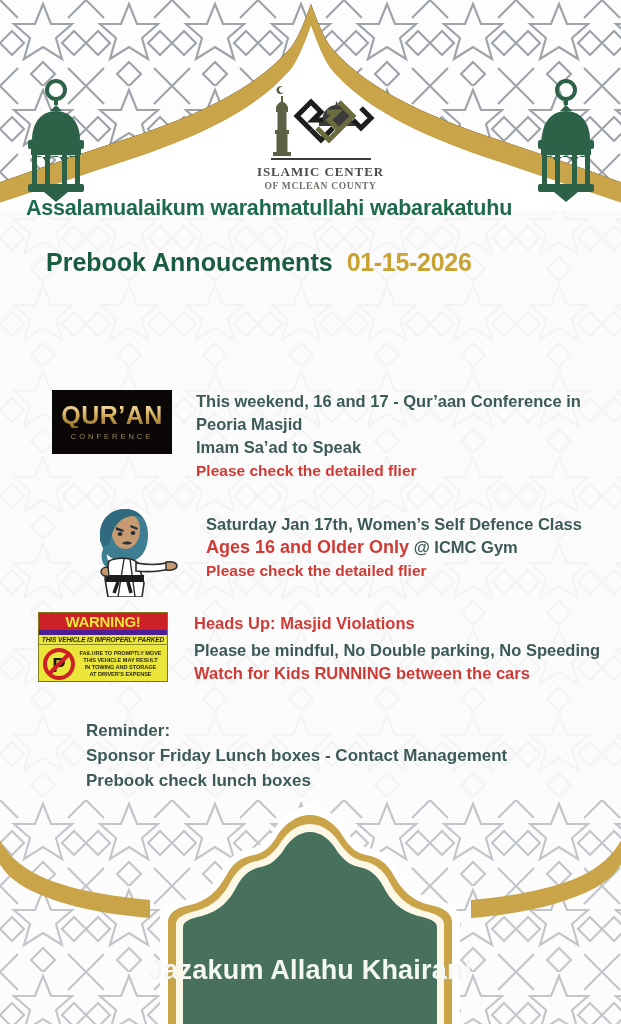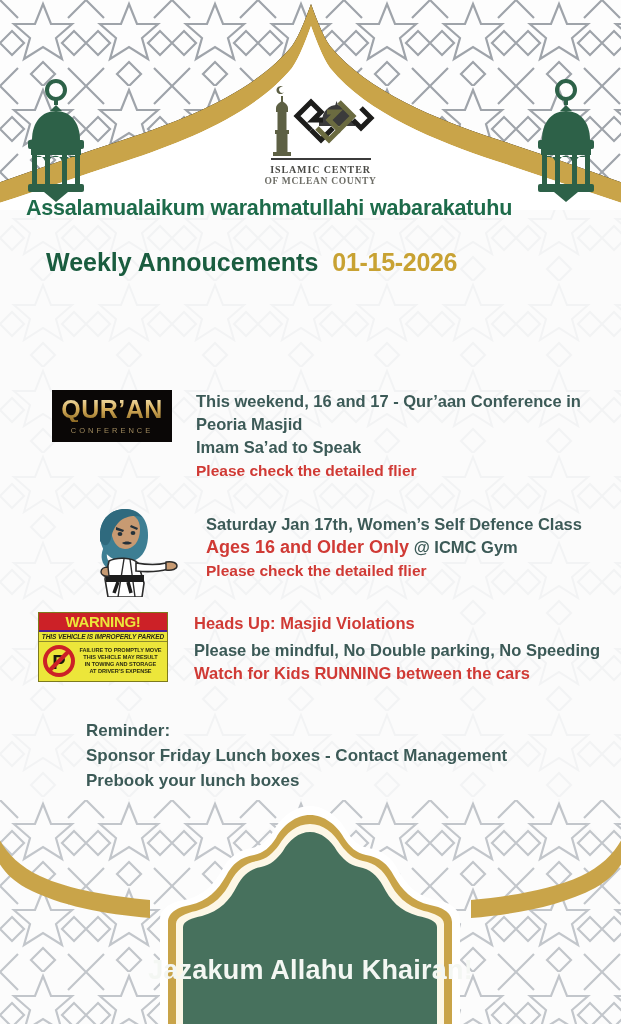--- a/index.html
+++ b/index.html
@@ -41,21 +41,21 @@
   .lantern.right{left:528px;top:78px;}
 
   
   .logo{
     position:absolute;left:243px;top:78px;width:155px;height:118px;
     text-align:center;
   }
   .logo-mark{display:block;}
   .logo-text1{
     font-family:"Liberation Serif",serif;
-    font-size:10px;letter-spacing:.9px;color:#4a4a46;
+    font-size:13px;letter-spacing:.9px;color:#4a4a46;
     font-weight:bold;margin-top:0px;white-space:nowrap;
   }
   .logo-text2{
     font-family:"Liberation Serif",serif;
     font-size:9.5px;letter-spacing:.7px;color:#6d6d66;
     font-weight:bold;margin-top:1px;white-space:nowrap;
   }
 
   
   .greeting{
@@ -100,21 +100,21 @@
   }
   .thumb-itikaf:after{
     content:"";position:absolute;left:0;top:62%;width:100%;height:38%;
     background:linear-gradient(180deg,rgba(10,5,2,.55),rgba(30,12,5,.9));
   }
 
   
   #row2{left:52px;top:390px;}
   #row2 .ann-body{margin-left:24px;padding-top:0px;}
   .thumb-quran{
-    width:120px;height:52px;background:#0a0706;position:relative;overflow:hidden;
+    width:120px;height:64px;background:#0a0706;position:relative;overflow:hidden;
     display:flex;flex-direction:column;align-items:center;justify-content:center;
   }
   .thumb-quran .q1{
     font-family:"Liberation Sans",sans-serif;font-weight:bold;font-size:25px;
     letter-spacing:.5px;line-height:1;
     background:linear-gradient(180deg,#f3e2b4 0%,#d9b15e 45%,#8e6a23 100%);
     -webkit-background-clip:text;background-clip:text;color:transparent;
   }
   .thumb-quran .q2{
     font-size:7.5px;letter-spacing:3px;color:#a08a5e;margin-top:4px;
@@ -127,21 +127,21 @@
   
   #row4{left:38px;top:612px;}
   #row4 .ann-body{margin-left:26px;padding-top:-2px;}
   .warn-sign{
     width:128px;height:68px;background:#ece63a;border:1px solid #7d7a1c;
     position:relative;overflow:hidden;
   }
   .warn-head{
     background:#cc2127;color:#ece63a;font-weight:bold;font-size:15px;
     text-align:center;line-height:16px;letter-spacing:-.3px;
-    border-bottom:2px solid #4c1d95;padding:1px 0 0 0;
+    border-bottom:5px solid #4c1d95;padding:1px 0 0 0;
   }
   .warn-sub{
     text-align:center;font-size:6.5px;font-weight:bold;font-style:italic;
     color:#2b2b12;letter-spacing:-.1px;padding:1px 0;
     border-bottom:1px solid #8d8a2c;
   }
   .warn-main{display:flex;align-items:center;padding:2px 2px 0 3px;}
   .warn-body-text{
     font-size:5.6px;font-weight:bold;color:#2b2b12;line-height:7.2px;
     text-align:center;flex:1;letter-spacing:-.05px;
@@ -309,21 +309,21 @@
         <path d="M118,30 L128,40 L118,50 L110,42"></path>
       </g>
       <rect x="28" y="80" width="100" height="2" fill="#3b3b3b"></rect>
     </svg>
     <div class="logo-text1">ISLAMIC CENTER</div>
     <div class="logo-text2">OF MCLEAN COUNTY</div>
   </div>
 
   <div class="greeting">Assalamualaikum warahmatullahi wabarakatuhu</div>
   <div class="weekly-row">
-    <span class="weekly-label">Weekly Annoucements</span><span class="weekly-date">01-15-2026</span>
+    <span class="weekly-label">Prebook Annoucements</span><span class="weekly-date">01-15-2026</span>
   </div>
 
 
   <div class="ann" id="row2">
     <div class="ann-thumb">
       <div class="thumb-quran">
         <div class="q1">QUR’AN</div>
         <div class="q2">CONFERENCE</div>
       </div>
     </div>
@@ -398,21 +398,21 @@
     <div class="ann-body">
       <div class="ann-line c-red">Heads Up: Masjid Violations</div>
       <div class="ann-line c-green" style="margin-top:4px">Please be mindful, No Double parking, No Speeding</div>
       <div class="ann-line c-red">Watch for Kids RUNNING between the cars</div>
     </div>
   </div>
 
   <div class="reminder">
     <div>Reminder:</div>
     <div>Sponsor Friday Lunch boxes  - Contact Management</div>
-    <div>Prebook your lunch boxes</div>
+    <div>Prebook check lunch boxes</div>
   </div>
 
   <svg class="footer" viewBox="0 0 621 224">
 
     <path d="M-8,18 C-4,40 10,62 40,76 C70,90 110,96 150,100 L150,118 C104,114 60,106 26,88 C-4,72 -12,44 -12,20 Z" fill="#c9a449"></path>
     <path d="M629,18 C625,40 611,62 581,76 C551,90 511,96 471,100 L471,118 C517,114 561,106 595,88 C625,72 633,44 633,20 Z" fill="#c9a449"></path>
 
     <path d="M160,224 L160,120 C160,108 172,102 184,100 C204,96 214,84 222,70
              C228,58 238,50 252,48 C262,46 268,40 274,30 C282,16 296,6 310,6
              C324,6 338,16 346,30 C352,40 358,46 368,48 C382,50 392,58 398,70

